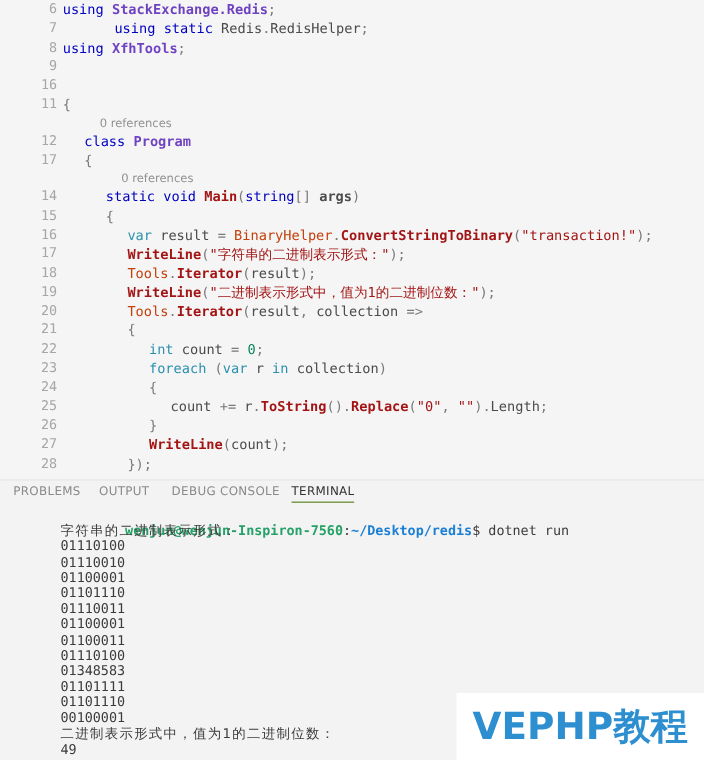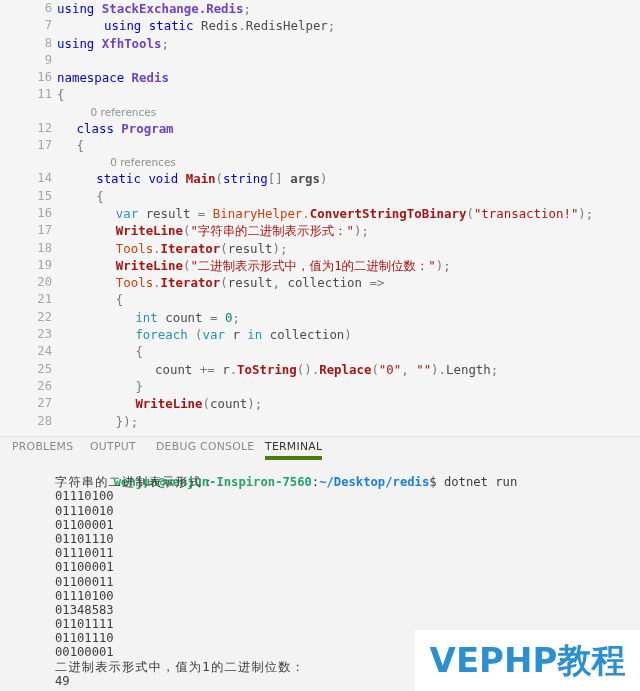--- a/index.html
+++ b/index.html
@@ -102,21 +102,21 @@
     top: 3px;
     font-family: "DejaVu Sans", sans-serif;
     font-size: 10.8px;
     letter-spacing: 0.3px;
     color: #8a8a8a;
     padding-bottom: 3px;
     cursor: pointer;
   }
   .panel-tab.active {
     color: #333333;
-    border-bottom: 4px solid #4d7c0f;
+    border-bottom: 1px solid #4d7c0f;
   }
 
   #terminal {
     position: absolute;
     left: 0; top: 24px;
     width: 551px;
     height: 230px;
     padding: 0 0 0 11px;
     box-sizing: border-box;
     overflow: hidden;
@@ -163,21 +163,21 @@
 <body>
 
 <div id="app">
 
   <div id="editor">
     <div id="editor-lines">
         <div class="code-line"><span class="gutter">6</span><span class="code-text" style="left: 57px;"><span class="kw">using </span><span class="cls">StackExchange.Redis</span><span class="punct">;</span></span></div>
         <div class="code-line"><span class="gutter">7</span><span class="code-text" style="left: 57px; margin-left: 47px;"><span class="kw">using static </span><span class="ident">Redis</span><span class="punct">.</span><span class="ident">RedisHelper</span><span class="punct">;</span></span></div>
         <div class="code-line"><span class="gutter">8</span><span class="code-text" style="left: 57px;"><span class="kw">using </span><span class="cls">XfhTools</span><span class="punct">;</span></span></div>
         <div class="code-line"><span class="gutter">9</span><span class="code-text" style="left: 57px;"></span></div>
-        <div class="code-line"><span class="gutter">16</span><span class="code-text" style="left: 57px;"><span class="kw">namespace </span><span class="cls">Redis</span></span></div>
+        <div class="code-line"><span class="gutter">16</span></div>
         <div class="code-line"><span class="gutter">11</span><span class="code-text" style="left: 57px;"><span class="punct">{</span></span></div>
         <div class="codelens"><span class="cl-text" style="left: 90.6px;">0 references</span></div>
         <div class="code-line"><span class="gutter">12</span><span class="code-text" style="left: 76.6px;"><span class="kw">class </span><span class="cls">Program</span></span></div>
         <div class="code-line"><span class="gutter">17</span><span class="code-text" style="left: 76.6px;"><span class="punct">{</span></span></div>
         <div class="codelens"><span class="cl-text" style="left: 110.2px;">0 references</span></div>
         <div class="code-line"><span class="gutter">14</span><span class="code-text" style="left: 96.2px;"><span class="kw">static </span><span class="kw">void </span><span class="method">Main</span><span class="punct">(</span><span class="kw">string</span><span class="punct">[] </span><span class="param">args</span><span class="punct">)</span></span></div>
         <div class="code-line"><span class="gutter">15</span><span class="code-text" style="left: 96.2px;"><span class="punct">{</span></span></div>
         <div class="code-line"><span class="gutter">16</span><span class="code-text" style="left: 115.8px;"><span class="kw2">var </span><span class="ident">result </span><span class="punct">= </span><span class="bluekw">BinaryHelper</span><span class="punct">.</span><span class="method">ConvertStringToBinary</span><span class="punct">(</span><span class="str">"transaction!"</span><span class="punct">);</span></span></div>
         <div class="code-line"><span class="gutter">17</span><span class="code-text" style="left: 115.8px;"><span class="method">WriteLine</span><span class="punct">(</span><span class="str">"字符串的二进制表示形式："</span><span class="punct">);</span></span></div>
         <div class="code-line"><span class="gutter">18</span><span class="code-text" style="left: 115.8px;"><span class="bluekw">Tools</span><span class="punct">.</span><span class="method">Iterator</span><span class="punct">(</span><span class="ident">result</span><span class="punct">);</span></span></div>

